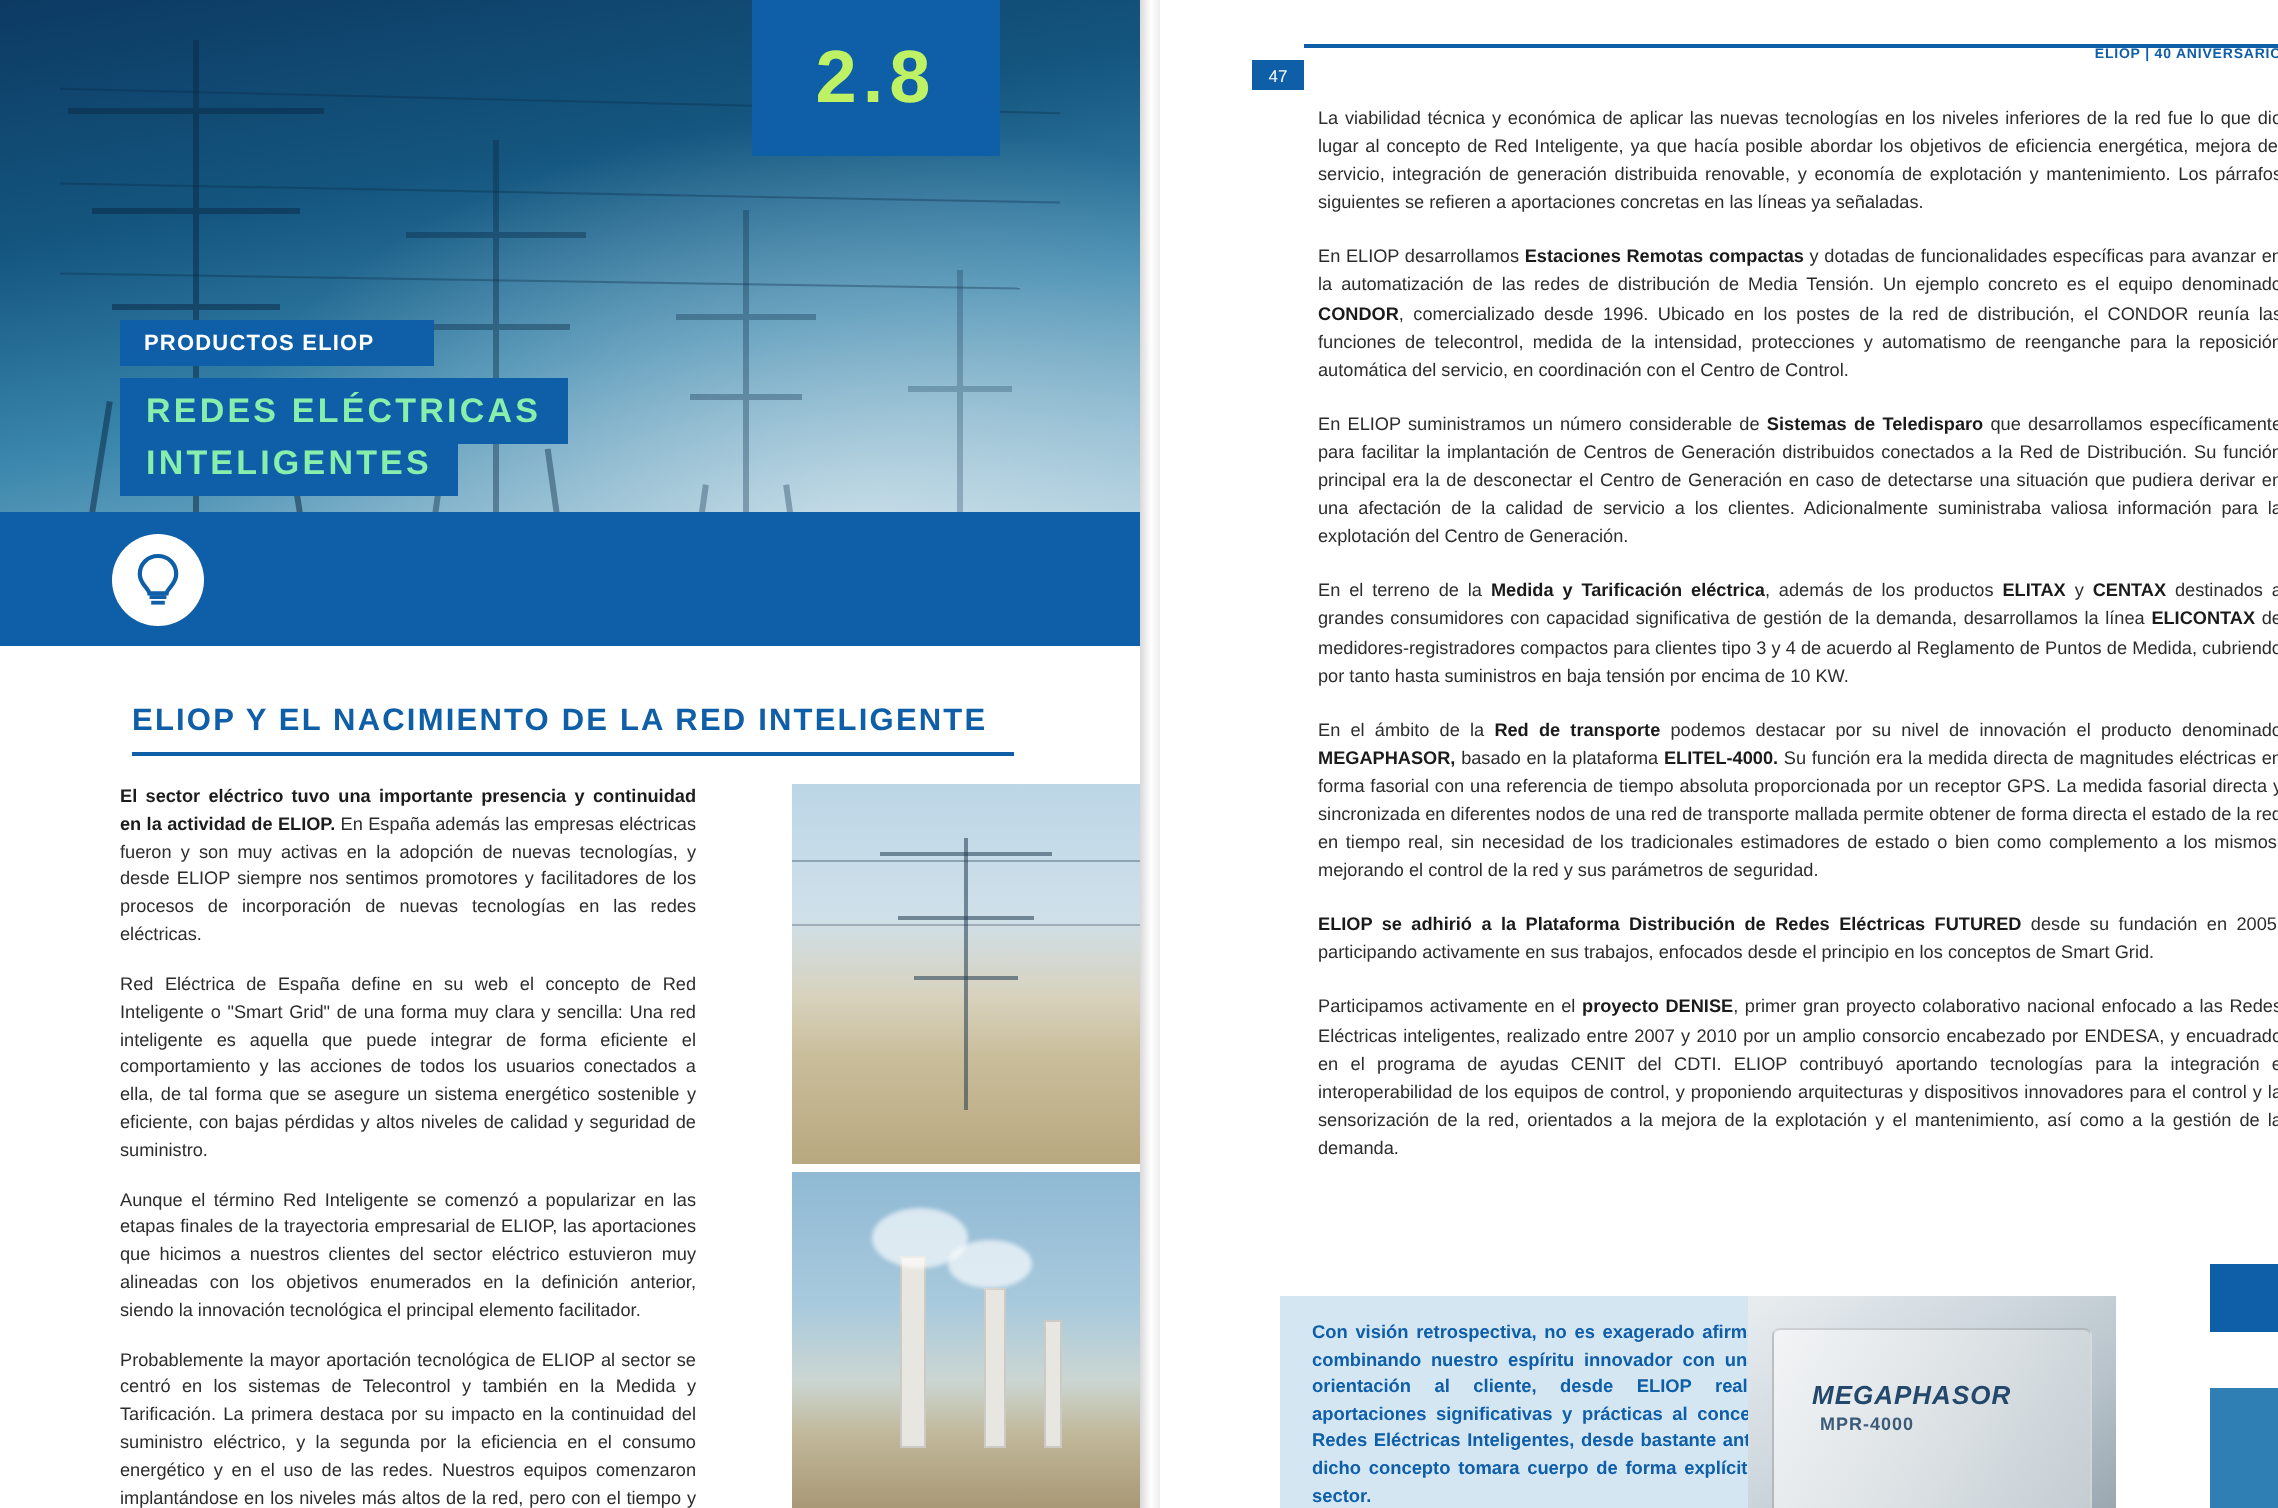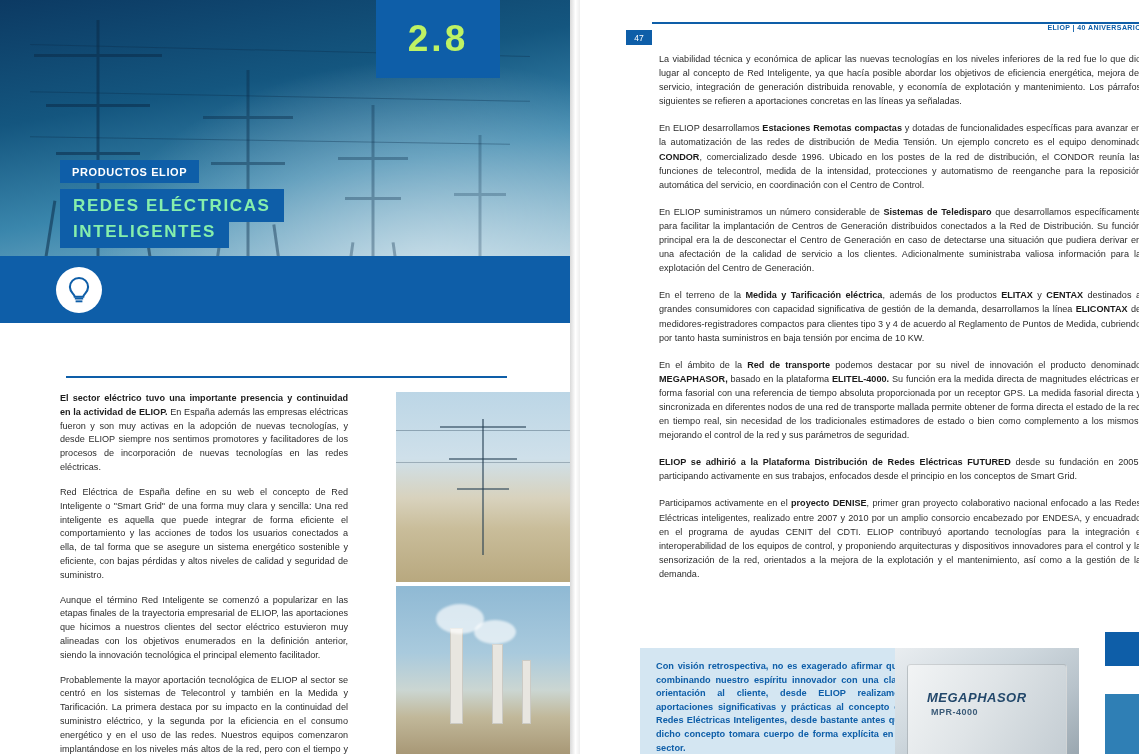--- a/index.html
+++ b/index.html
@@ -91,21 +91,21 @@
 
   
   .tag-productos {
     position: absolute;
     left: 60px; top: 160px;
     background: #0e5ea8;
     color: #ffffff;
     font-size: 11px;
     font-weight: bold;
     letter-spacing: 0.6px;
-    padding: 6px 12px 5px 12px;
+    padding: 6px 30px 5px 12px;
   }
   .title-line {
     position: absolute;
     left: 60px;
     background: #0e5ea8;
     color: #86efac;
     font-size: 17px;
     font-weight: bold;
     letter-spacing: 1.6px;
     padding: 7px 13px 6px 13px;
@@ -272,21 +272,21 @@
     color: #0e5ea8;
     font-size: 9.2px;
     font-weight: bold;
     line-height: 1.48;
     text-align: justify;
     overflow: hidden;
   }
   
   .product-photo {
     position: absolute;
-    left: 895px; top: 648px;
+    left: 874px; top: 648px;
     width: 184px; height: 106px;
     overflow: hidden;
     background: linear-gradient(145deg, #e9edf0 0%, #cfd8de 40%, #b8c3cb 70%, #9aa7b0 100%);
   }
   .product-body {
     position: absolute;
     left: 12px; top: 16px;
     width: 160px; height: 100px;
     background: linear-gradient(120deg, #f2f4f5 0%, #dfe4e7 45%, #c3ccd2 100%);
     border-radius: 4px;
@@ -380,20 +380,21 @@
 
     <div class="quote-band"></div>
     <div class="bulb-circle">
       <svg width="26" height="28" viewBox="0 0 26 28" aria-hidden="true">
         <path d="M13 2 C7.8 2 3.9 6 3.9 11 c0 3.3 1.8 5.3 3.2 6.9 0.9 1 1.5 1.8 1.6 2.8 h8.6 c0.1 -1 0.7 -1.8 1.6 -2.8 1.4 -1.6 3.2 -3.6 3.2 -6.9 C22.1 6 18.2 2 13 2 z" fill="none" stroke="#0e5ea8" stroke-width="2.1"></path>
         <rect x="8.8" y="21.6" width="8.4" height="1.9" fill="#0e5ea8"></rect>
         <rect x="9.6" y="24.4" width="6.8" height="1.9" fill="#0e5ea8"></rect>
       </svg>
     </div>
 
+    <div class="section-heading">ELIOP Y EL NACIMIENTO DE LA RED INTELIGENTE</div>
     <div class="heading-rule"></div>
 
     <div class="left-col">
       <p class="lead">
         <span>El sector eléctrico tuvo una importante presencia y continuidad en la actividad de ELIOP.</span><span class="rest"> En España además las empresas eléctricas fueron y son muy activas en la adopción de nuevas tecnologías, y desde ELIOP siempre nos sentimos promotores y facilitadores de los procesos de incorporación de nuevas tecnologías en las redes eléctricas.</span>
       </p>
       <p>Red Eléctrica de España define en su web el concepto de Red Inteligente o "Smart Grid" de una forma muy clara y sencilla: Una red inteligente es aquella que puede integrar de forma eficiente el comportamiento y las acciones de todos los usuarios conectados a ella, de tal forma que se asegure un sistema energético sostenible y eficiente, con bajas pérdidas y altos niveles de calidad y seguridad de suministro.</p>
       <p>Aunque el término Red Inteligente se comenzó a popularizar en las etapas finales de la trayectoria empresarial de ELIOP, las aportaciones que hicimos a nuestros clientes del sector eléctrico estuvieron muy alineadas con los objetivos enumerados en la definición anterior, siendo la innovación tecnológica el principal elemento facilitador.</p>
       <p>Probablemente la mayor aportación tecnológica de ELIOP al sector se centró en los sistemas de Telecontrol y también en la Medida y Tarificación. La primera destaca por su impacto en la continuidad del suministro eléctrico, y la segunda por la eficiencia en el consumo energético y en el uso de las redes. Nuestros equipos comenzaron implantándose en los niveles más altos de la red, pero con el tiempo y gracias a la mejora tecnológica, a su normalización y abaratamiento pudieron extenderse hacia los niveles inferiores. La evolución de las comunicaciones fue además un elemento facilitador de enorme importancia.</p>
     </div>

